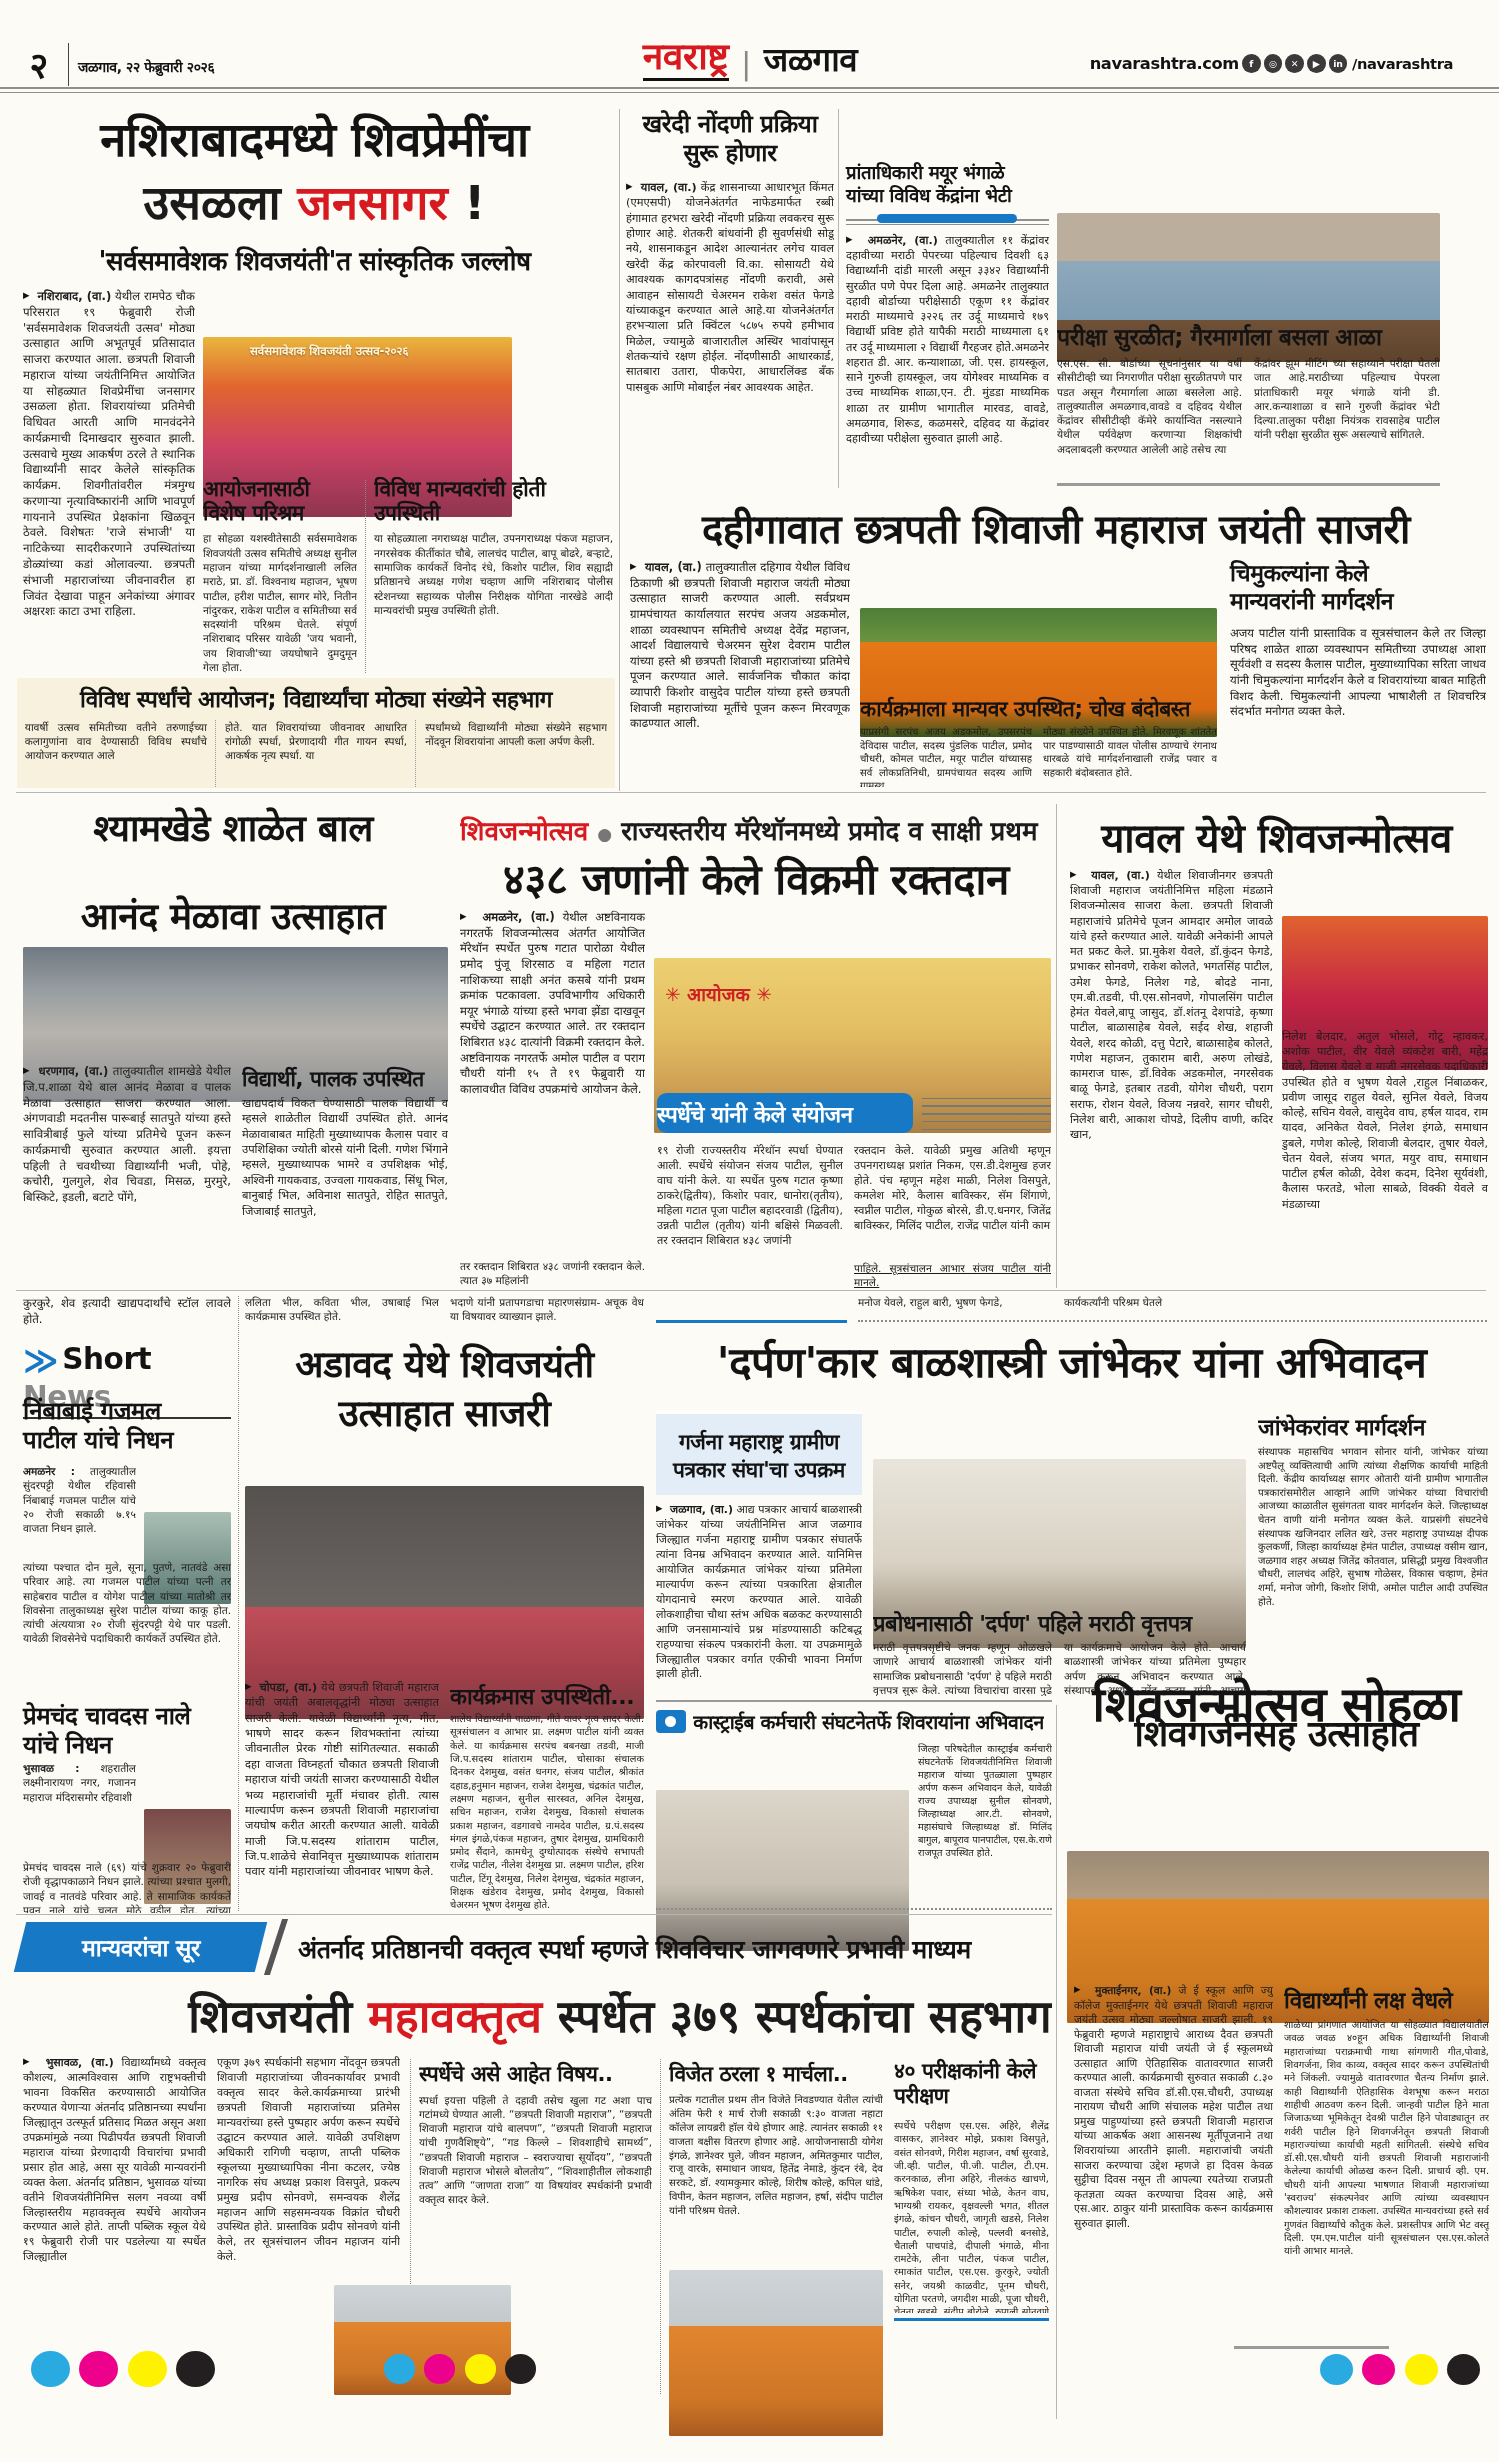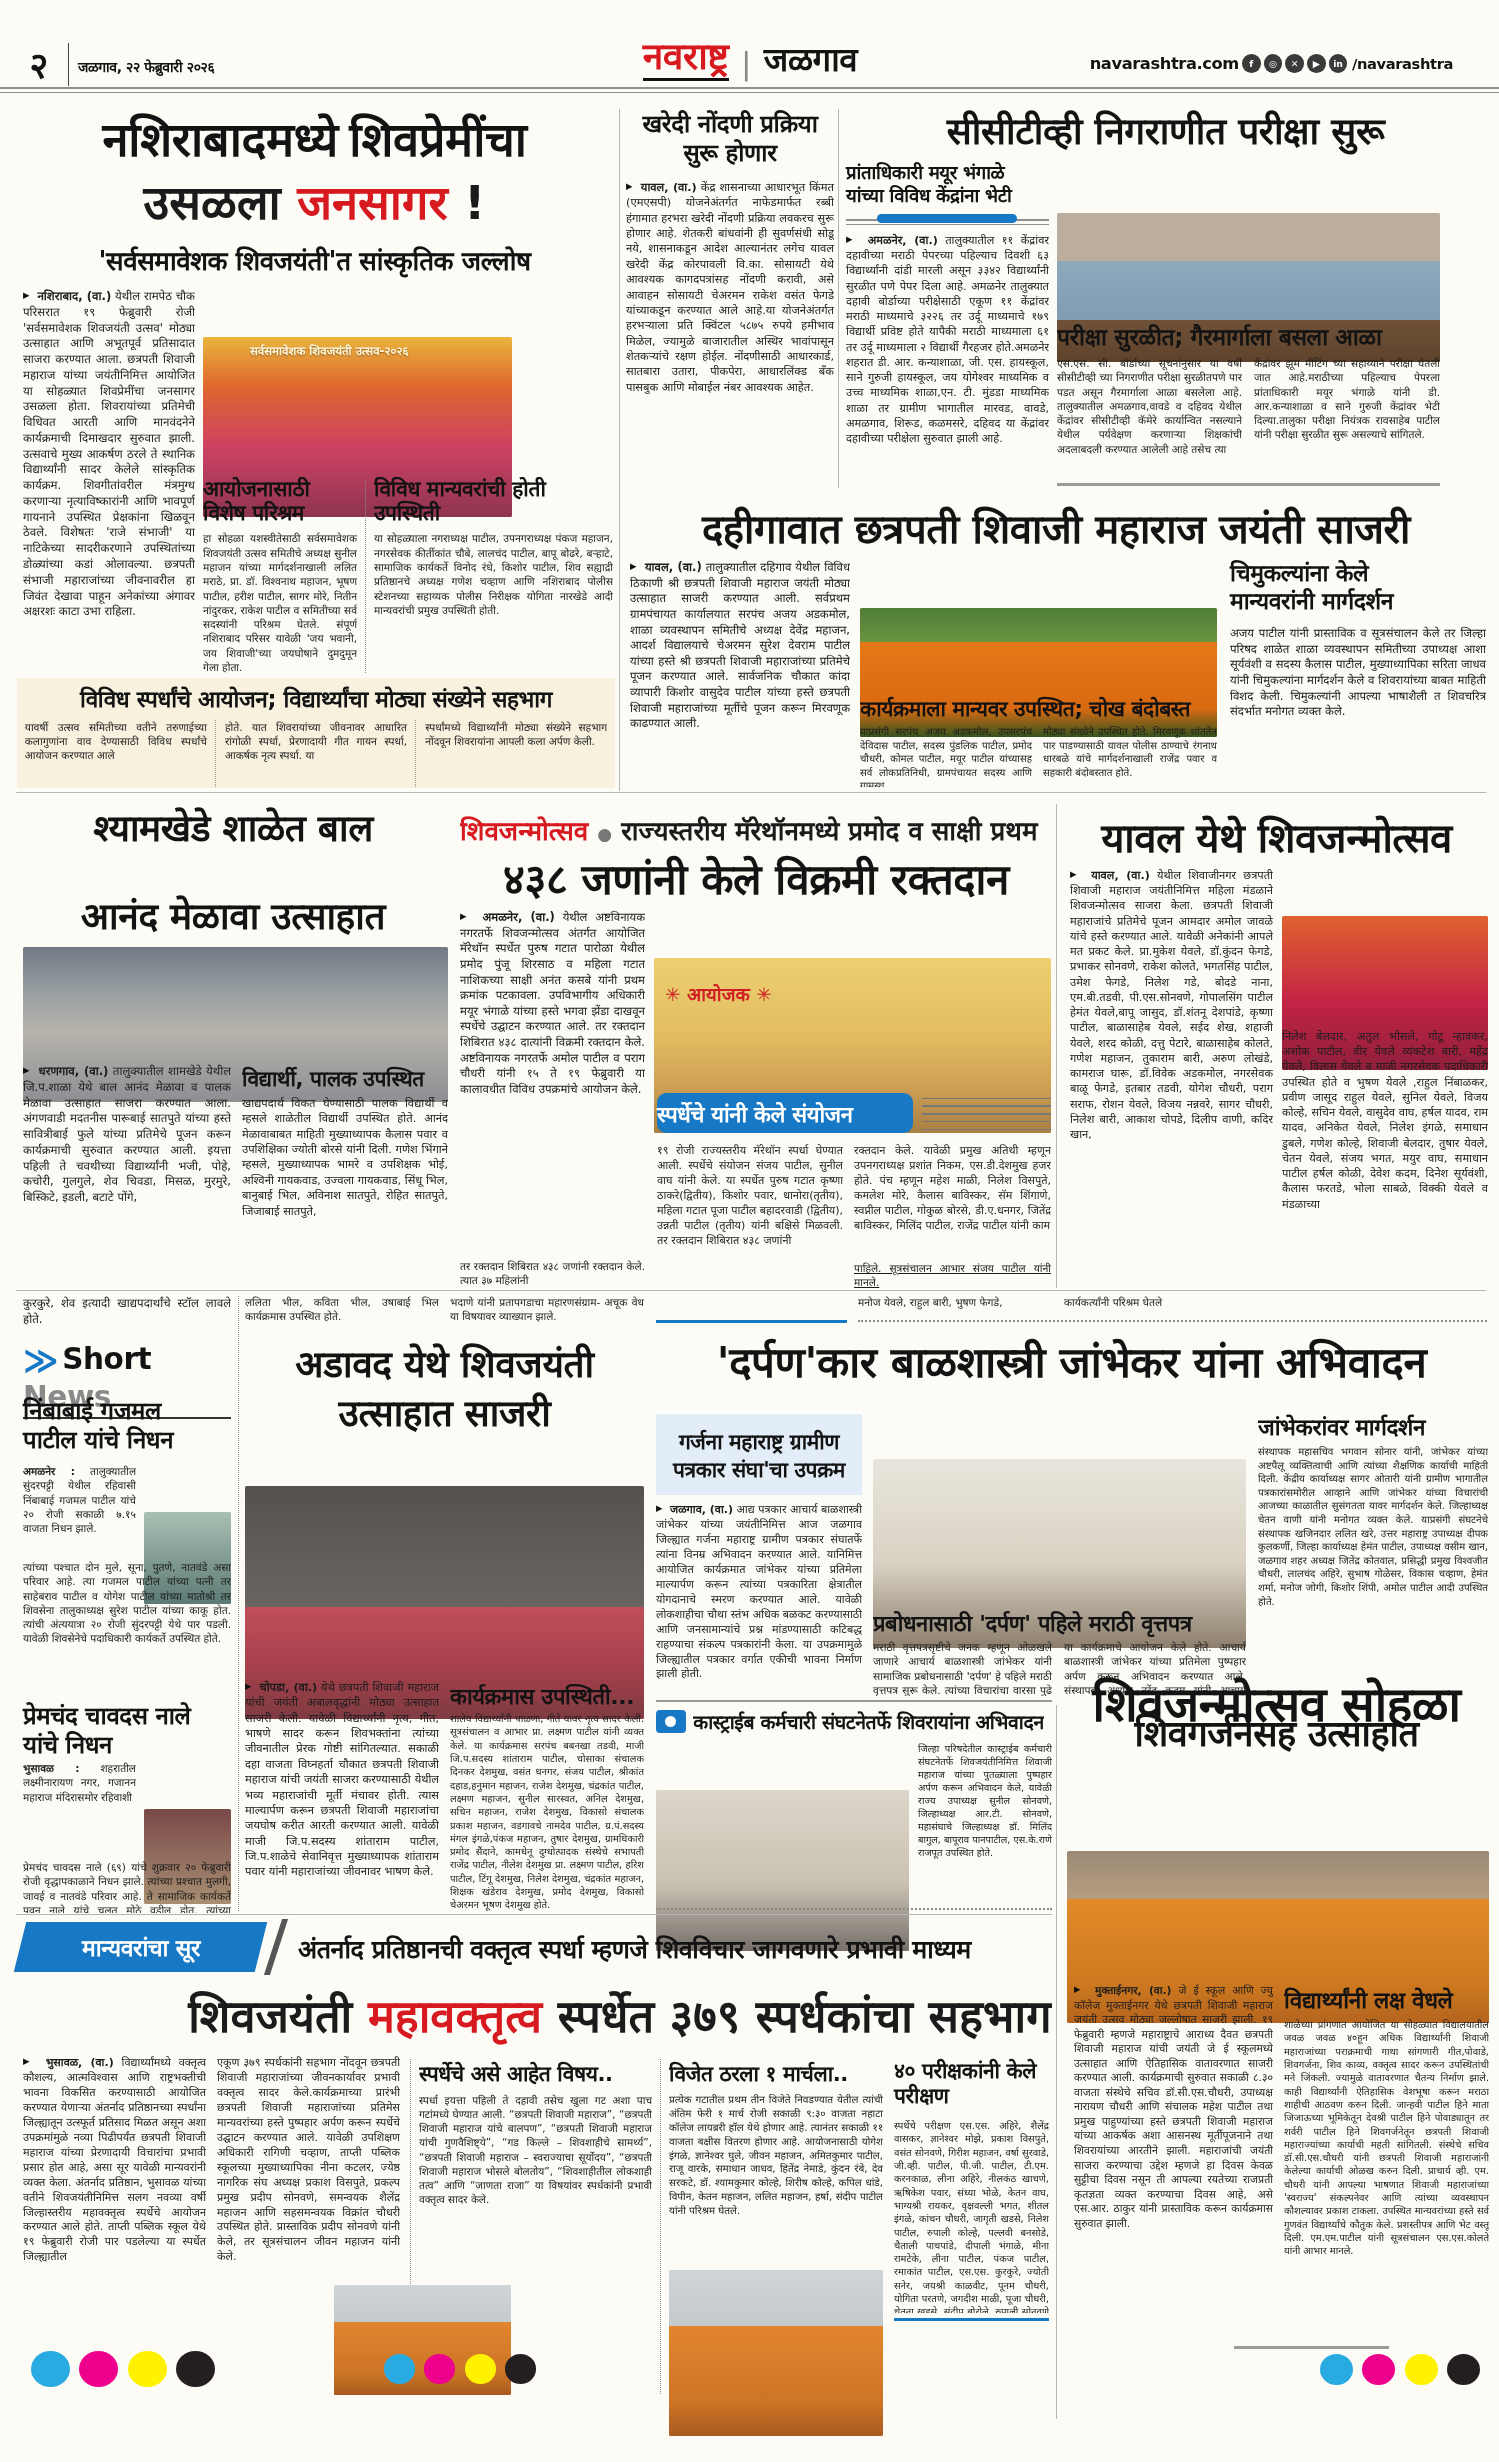--- a/index.html
+++ b/index.html
@@ -65,21 +65,21 @@
     <span class="hl" style="font-size:16.3px;">navarashtra.com</span>
     <span class="soc">f</span>
     <span class="soc">◎</span>
     <span class="soc">✕</span>
     <span class="soc">▶</span>
     <span class="soc">in</span>
     <span class="hl" style="font-size:14.7px;margin-left:4.7px;">/navarashtra</span>
   </div>
   <div class="hr2" style="left:0;top:87px;width:1500px;"></div>
 
-  <div class="abs hl center nowrap" style="left:15.5px;top:106px;width:598px;font-size:47px;font-family:Liberation Serif, serif;">नशिराबादमध्ये शिवप्रेमींचा</div>
+  <div class="abs hl center nowrap" style="left:15.5px;top:106px;width:598px;font-size:47px;">नशिराबादमध्ये शिवप्रेमींचा</div>
   <div class="abs center nowrap" style="left:15.5px;top:169px;width:598px;font-size:47px;font-weight:bold;">
     <span>उसळला </span><span class="red">जनसागर</span><span> !</span>
   </div>
   <div class="abs hl center nowrap" style="left:15.5px;top:242px;width:598px;font-size:26px;">'सर्वसमावेशक शिवजयंती'त सांस्कृतिक जल्लोष</div>
 
   <div class="abs body-text" style="left:23px;top:289px;width:172px;height:385px;font-size:11.6px;">
     <span class="arrow">▶</span>
     <span class="byline">नशिराबाद, (वा.)</span>
     <span>येथील रामपेठ चौक परिसरात १९ फेब्रुवारी रोजी 'सर्वसमावेशक शिवजयंती उत्सव' मोठ्या उत्साहात आणि अभूतपूर्व प्रतिसादात साजरा करण्यात आला. छत्रपती शिवाजी महाराज यांच्या जयंतीनिमित्त आयोजित या सोहळ्यात शिवप्रेमींचा जनसागर उसळला होता. शिवरायांच्या प्रतिमेची विधिवत आरती आणि मानवंदनेने कार्यक्रमाची दिमाखदार सुरुवात झाली.</span>
     <span>उत्सवाचे मुख्य आकर्षण ठरले ते स्थानिक विद्यार्थ्यांनी सादर केलेले सांस्कृतिक कार्यक्रम. शिवगीतांवरील मंत्रमुग्ध करणाऱ्या नृत्याविष्कारांनी आणि भावपूर्ण गायनाने उपस्थित प्रेक्षकांना खिळवून ठेवले. विशेषतः 'राजे संभाजी' या नाटिकेच्या सादरीकरणाने उपस्थितांच्या डोळ्यांच्या कडां ओलावल्या. छत्रपती संभाजी महाराजांच्या जीवनावरील हा जिवंत देखावा पाहून अनेकांच्या अंगावर अक्षरशः काटा उभा राहिला.</span>
@@ -112,21 +112,20 @@
 
   <div class="abs hl center" style="left:626px;top:110px;width:208px;font-size:24px;line-height:1.2;">खरेदी नोंदणी प्रक्रिया सुरू होणार</div>
   <div class="abs body-text" style="left:626px;top:180px;width:208px;height:304px;font-size:11.3px;">
     <span class="arrow">▶</span>
     <span class="byline">यावल, (वा.)</span>
     <span>केंद्र शासनाच्या आधारभूत किंमत (एमएसपी) योजनेअंतर्गत नाफेडमार्फत रब्बी हंगामात हरभरा खरेदी नोंदणी प्रक्रिया लवकरच सुरू होणार आहे. शेतकरी बांधवांनी ही सुवर्णसंधी सोडू नये, शासनाकडून आदेश आल्यानंतर लगेच यावल खरेदी केंद्र कोरपावली वि.का. सोसायटी येथे आवश्यक कागदपत्रांसह नोंदणी करावी, असे आवाहन सोसायटी चेअरमन राकेश वसंत फेगडे यांच्याकडून करण्यात आले आहे.या योजनेअंतर्गत हरभऱ्याला प्रति क्विंटल ५८७५ रुपये हमीभाव मिळेल, ज्यामुळे बाजारातील अस्थिर भावांपासून शेतकऱ्यांचे रक्षण होईल. नोंदणीसाठी आधारकार्ड, सातबारा उतारा, पीकपेरा, आधारलिंक्ड बँक पासबुक आणि मोबाईल नंबर आवश्यक आहेत.</span>
   </div>
 
   <div class="vrule" style="left:838px;top:109px;height:379px;"></div>
 
-  <div class="abs hl center nowrap" style="left:845px;top:104px;width:641px;font-size:37px;">सीसीटीव्ही निगराणीत परीक्षा सुरू</div>
   <div class="abs hl" style="left:846px;top:161px;width:203px;font-size:18.6px;line-height:1.25;">
     <div>प्रांताधिकारी मयूर भंगाळे</div>
     <div>यांच्या विविध केंद्रांना भेटी</div>
   </div>
   <div class="hr2" style="left:846px;top:219px;width:203px;"></div>
   <div class="abs" style="left:877px;top:214px;width:140px;height:9.3px;background:#1779c5;border-radius:6.2px;"></div>
   <div class="abs body-text" style="left:846px;top:233px;width:203px;height:250px;font-size:11.2px;">
     <span class="arrow">▶</span>
     <span class="byline">अमळनेर, (वा.)</span>
     <span>तालुक्यातील ११ केंद्रांवर दहावीच्या मराठी पेपरच्या पहिल्याच दिवशी ६३ विद्यार्थ्यांनी दांडी मारली असून ३३४२ विद्यार्थ्यांनी सुरळीत पणे पेपर दिला आहे. अमळनेर तालुक्यात दहावी बोर्डाच्या परीक्षेसाठी एकूण ११ केंद्रांवर मराठी माध्यमाचे ३२२६ तर उर्दू माध्यमाचे १७९ विद्यार्थी प्रविष्ट होते यापैकी मराठी माध्यमाला ६१ तर उर्दू माध्यमाला २ विद्यार्थी गैरहजर होते.अमळनेर शहरात डी. आर. कन्याशाळा, जी. एस. हायस्कूल, साने गुरुजी हायस्कूल, जय योगेश्वर माध्यमिक व उच्च माध्यमिक शाळा,एन. टी. मुंडडा माध्यमिक शाळा तर ग्रामीण भागातील मारवड, वावडे, अमळगाव, शिरूड, कळमसरे, दहिवद या केंद्रांवर दहावीच्या परीक्षेला सुरुवात झाली आहे.</span>

